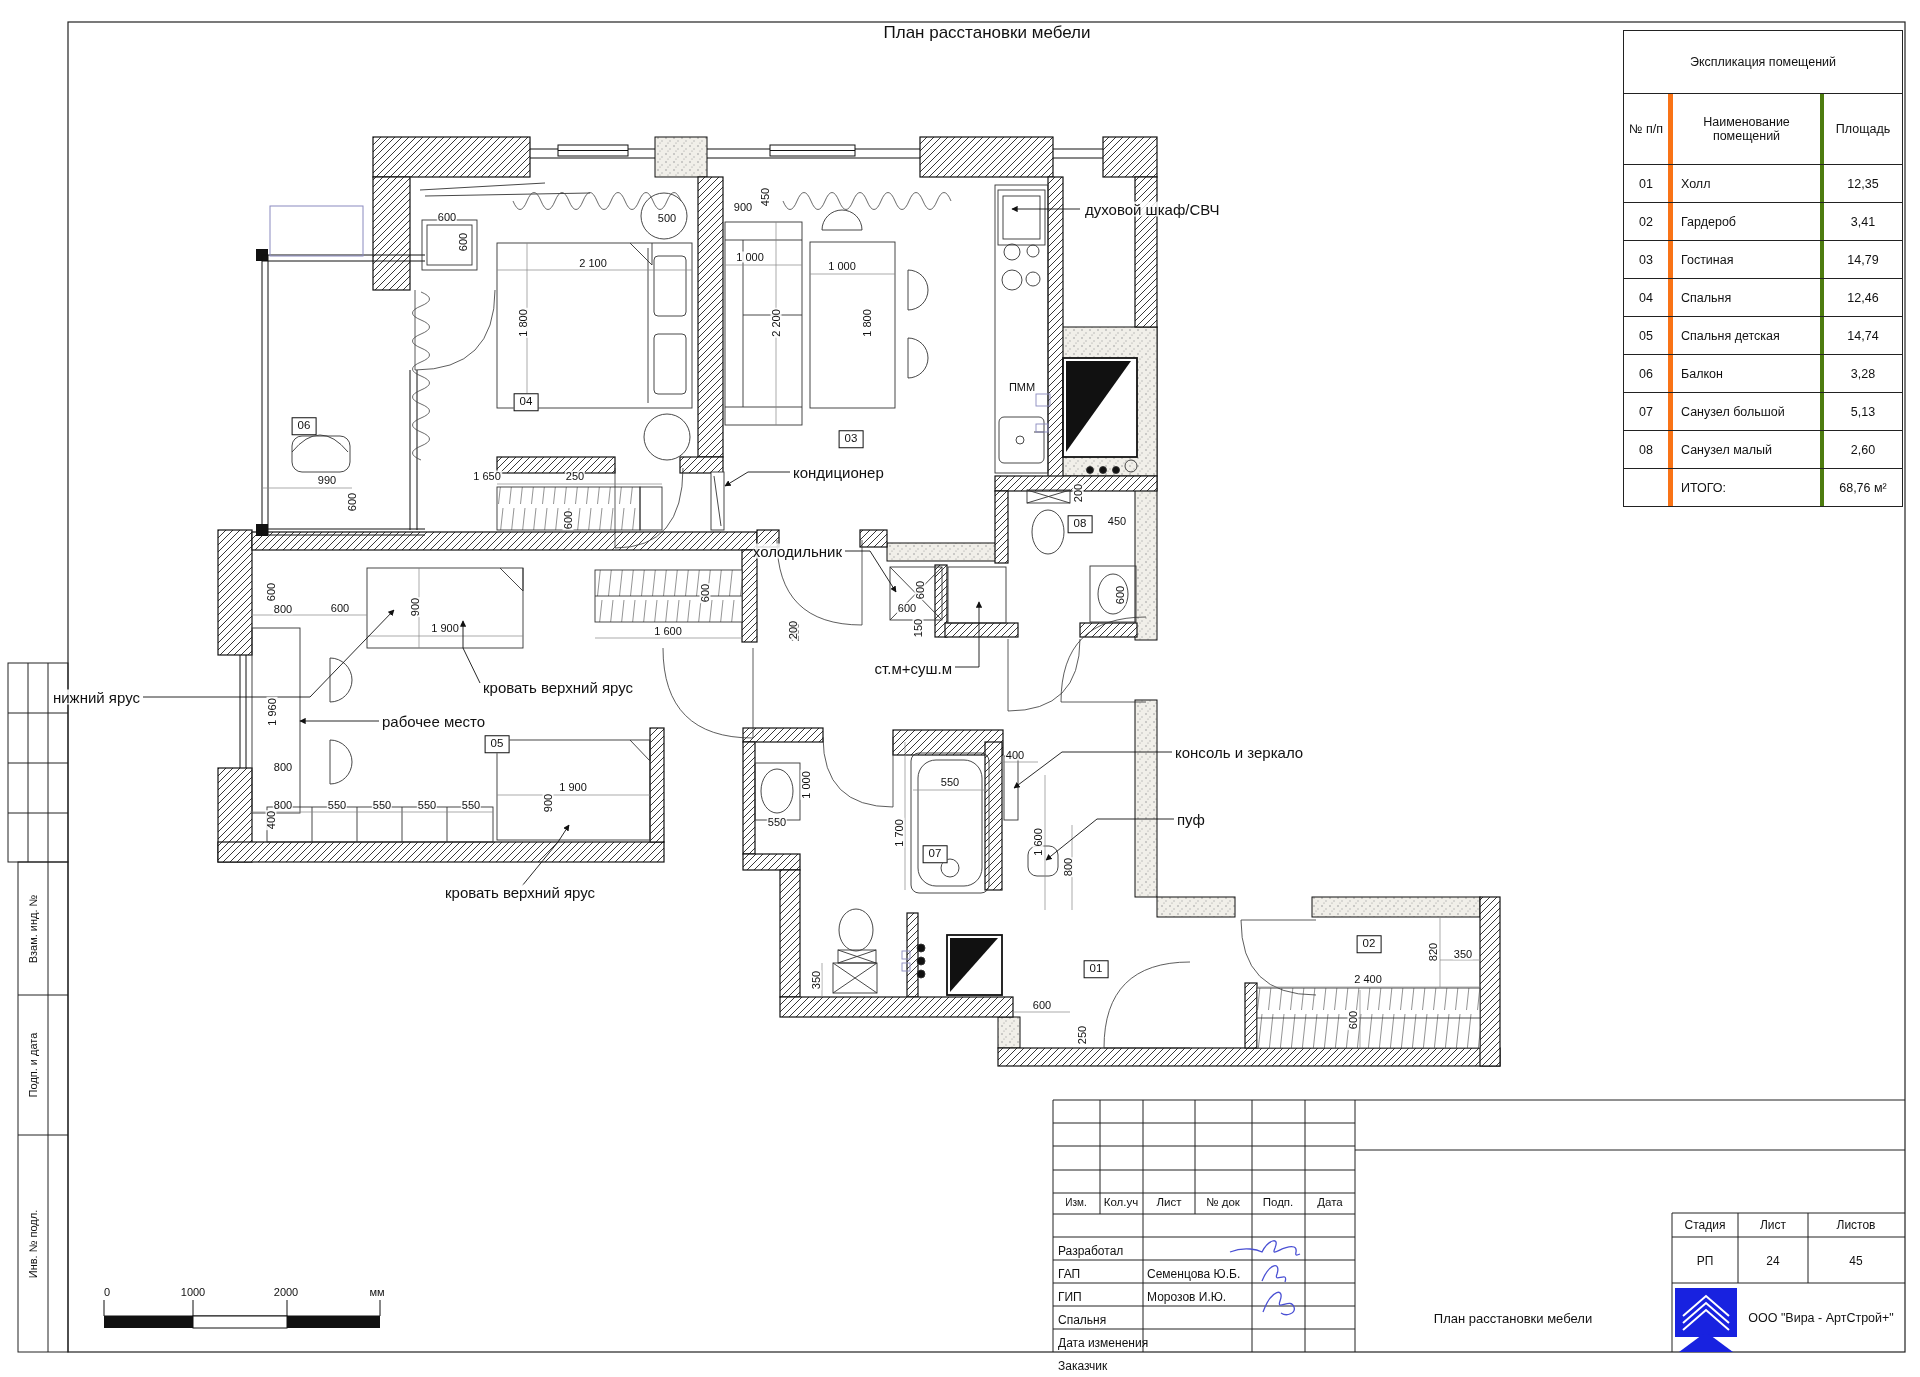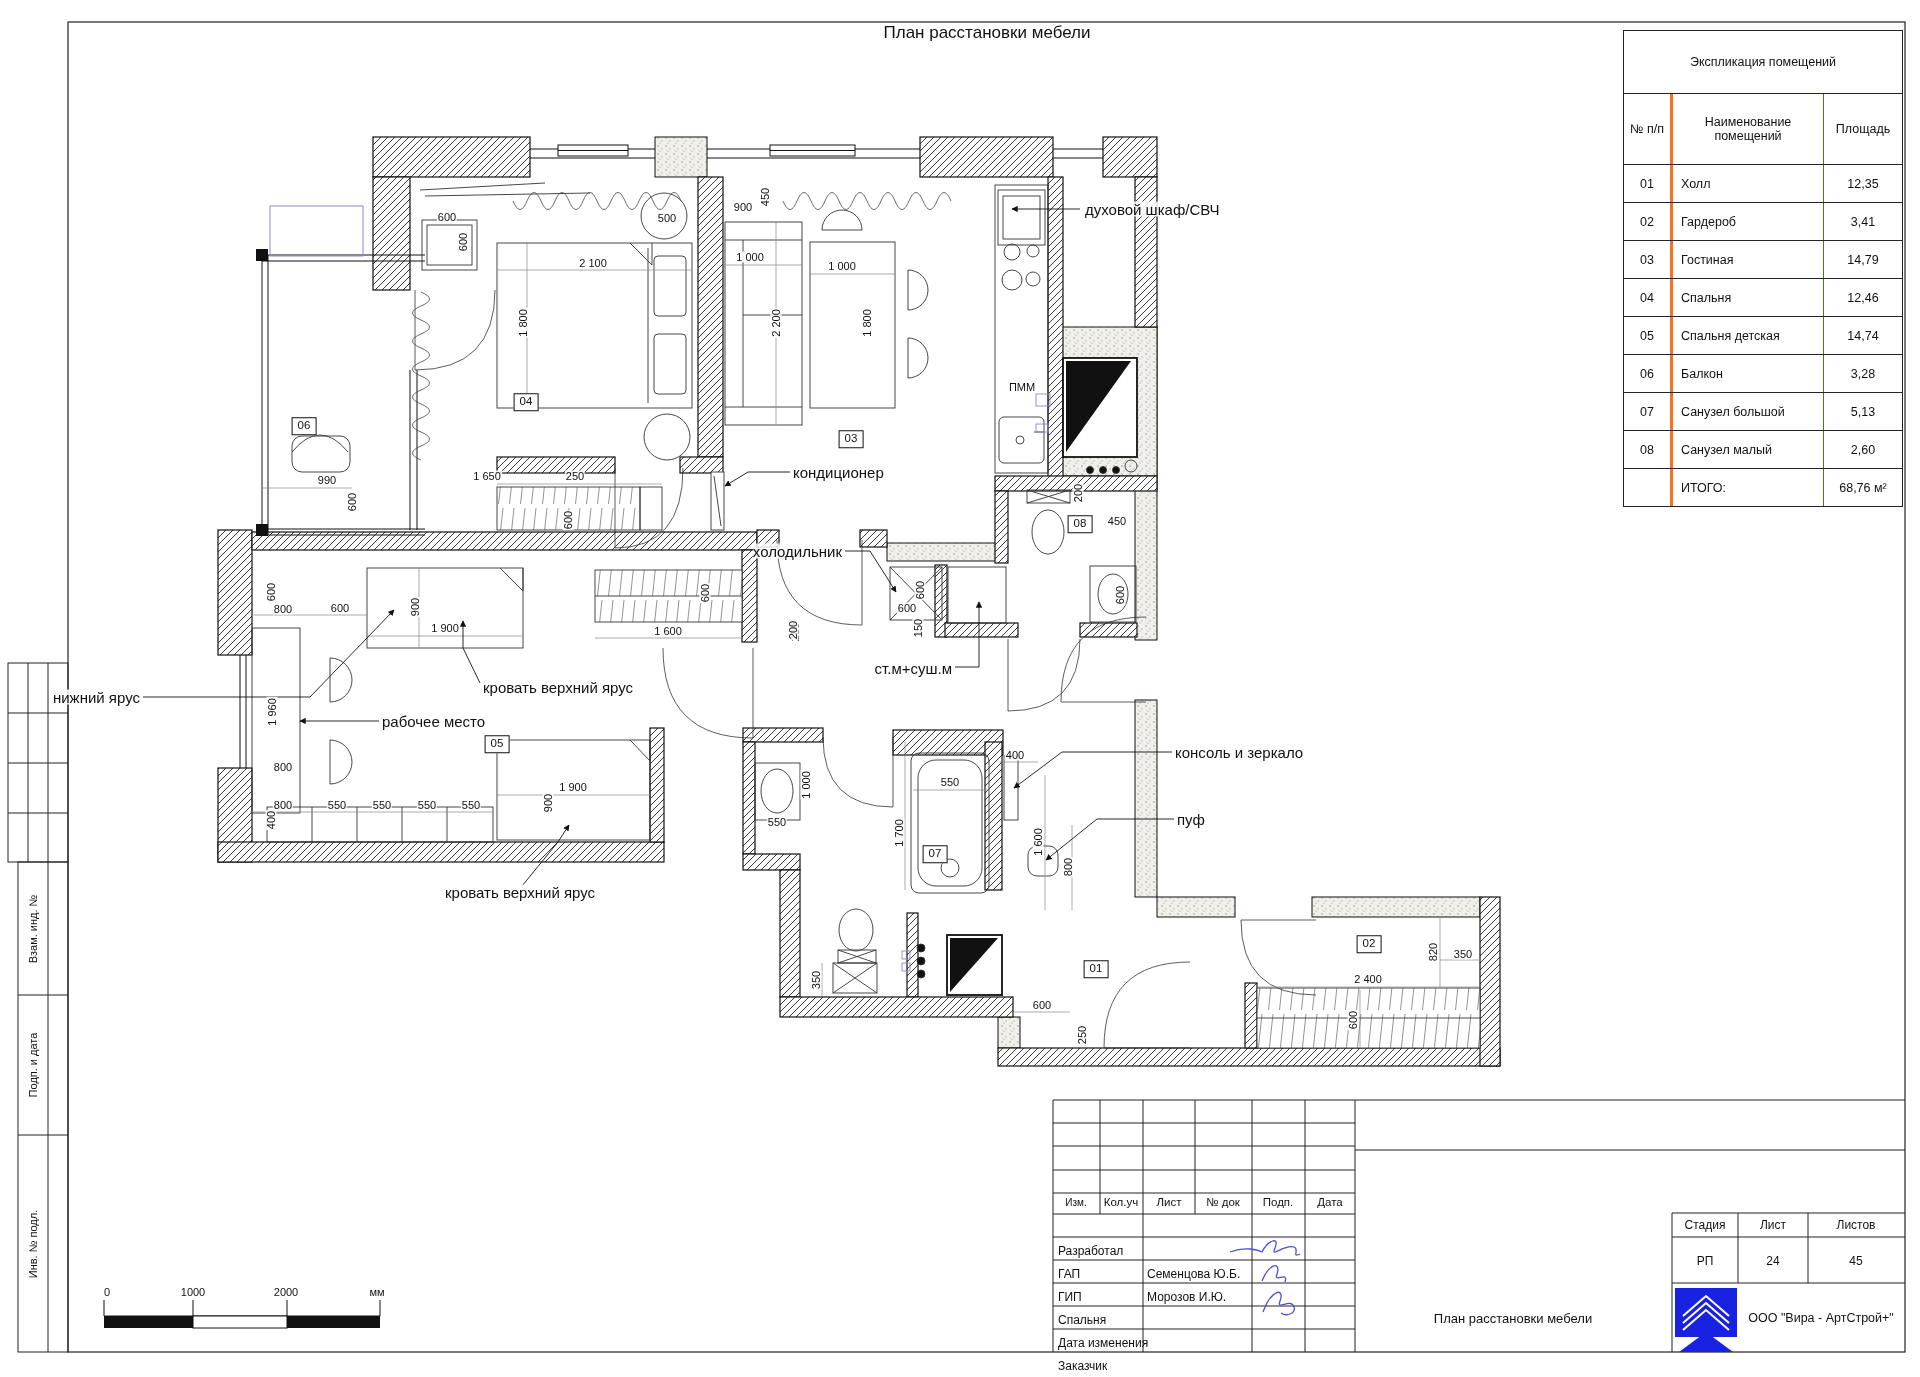--- a/index.html
+++ b/index.html
@@ -14,22 +14,22 @@
   .callout{position:absolute;font-size:15px;line-height:1;white-space:nowrap;background:rgba(255,255,255,.85);}
   .callout.l{transform:translate(0,-50%);}
   .callout.r{transform:translate(-100%,-50%);}
   
   .expl{position:absolute;left:1623px;top:30px;width:280px;height:477px;border:1px solid #222;box-sizing:border-box;display:flex;flex-direction:column;font-size:12.5px;}
   .expl-title{height:62px;border-bottom:1px solid #222;display:flex;align-items:center;justify-content:center;}
   .expl-head{height:70px;border-bottom:1px solid #222;display:flex;}
   .expl-rows{flex:1;display:flex;flex-direction:column;}
   .expl-row{flex:1;display:flex;border-bottom:1px solid #222;}
   .expl-row:last-child{border-bottom:none;}
-  .c-num{width:49px;border-right:3px solid #f97316;display:flex;align-items:center;justify-content:center;box-sizing:border-box;}
-  .c-name{width:151px;border-right:1px solid #4d7c0f;display:flex;align-items:center;padding-left:8px;box-sizing:border-box;}
+  .c-num{width:49px;border-right:5px solid #f97316;display:flex;align-items:center;justify-content:center;box-sizing:border-box;}
+  .c-name{width:151px;border-right:4px solid #4d7c0f;display:flex;align-items:center;padding-left:8px;box-sizing:border-box;}
   .c-name.hd{justify-content:center;text-align:center;padding-left:0;}
   .c-area{flex:1;display:flex;align-items:center;justify-content:center;text-align:right;}
   
   .st{position:absolute;font-size:12px;line-height:1;white-space:nowrap;}
   .st.c{transform:translate(-50%,-50%);}
   .st.l{transform:translate(0,-50%);margin-top:26px;}
   .side{position:absolute;font-size:11px;white-space:nowrap;transform:translate(-50%,-50%) rotate(-90deg);}
   .sb{position:absolute;font-size:11px;transform:translate(-50%,-50%);}
 </style>
 </head>

